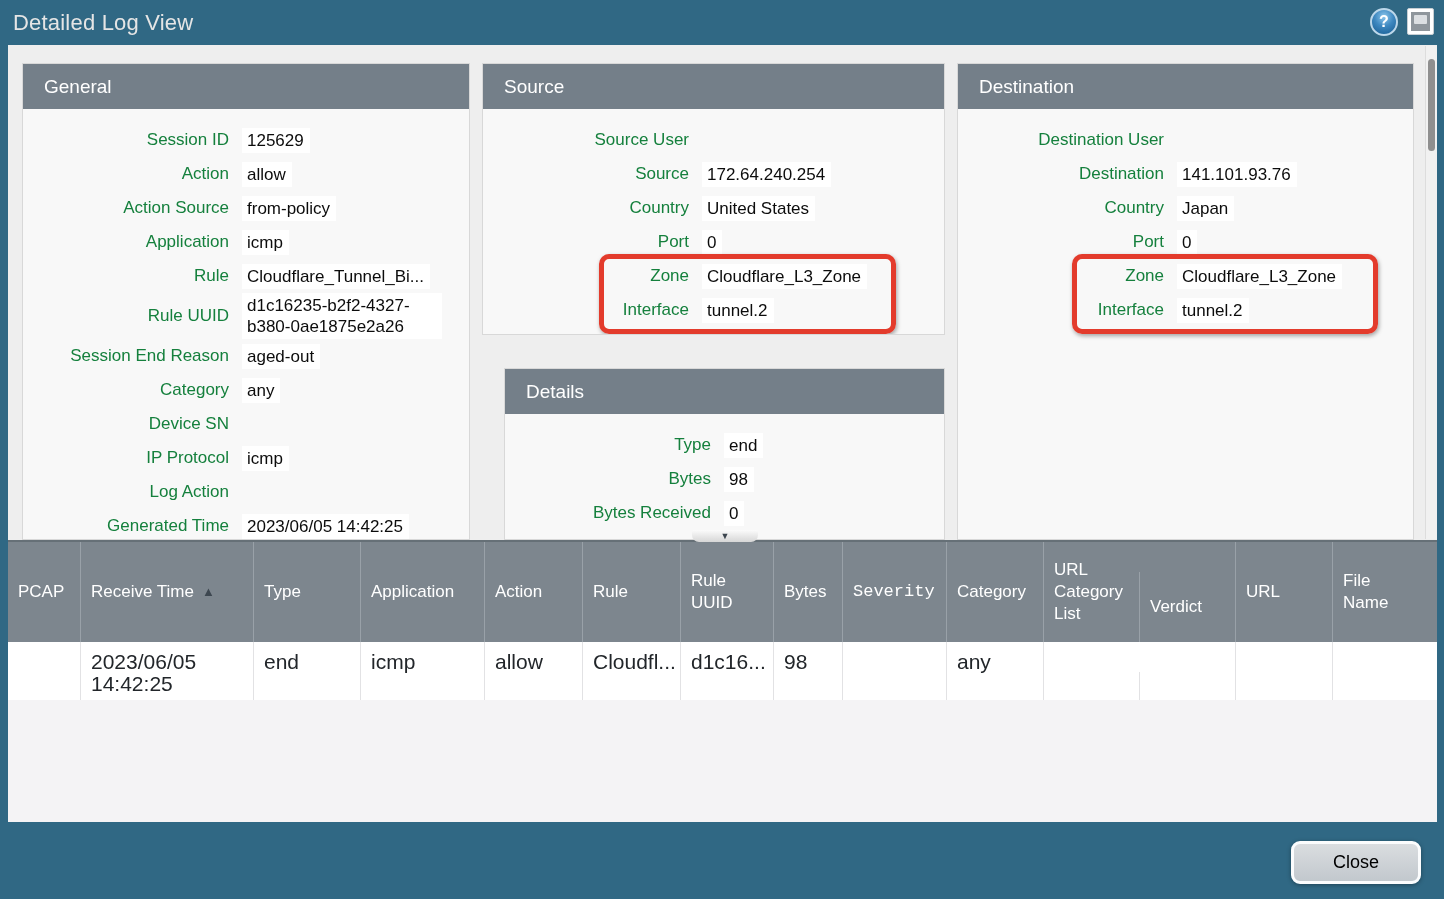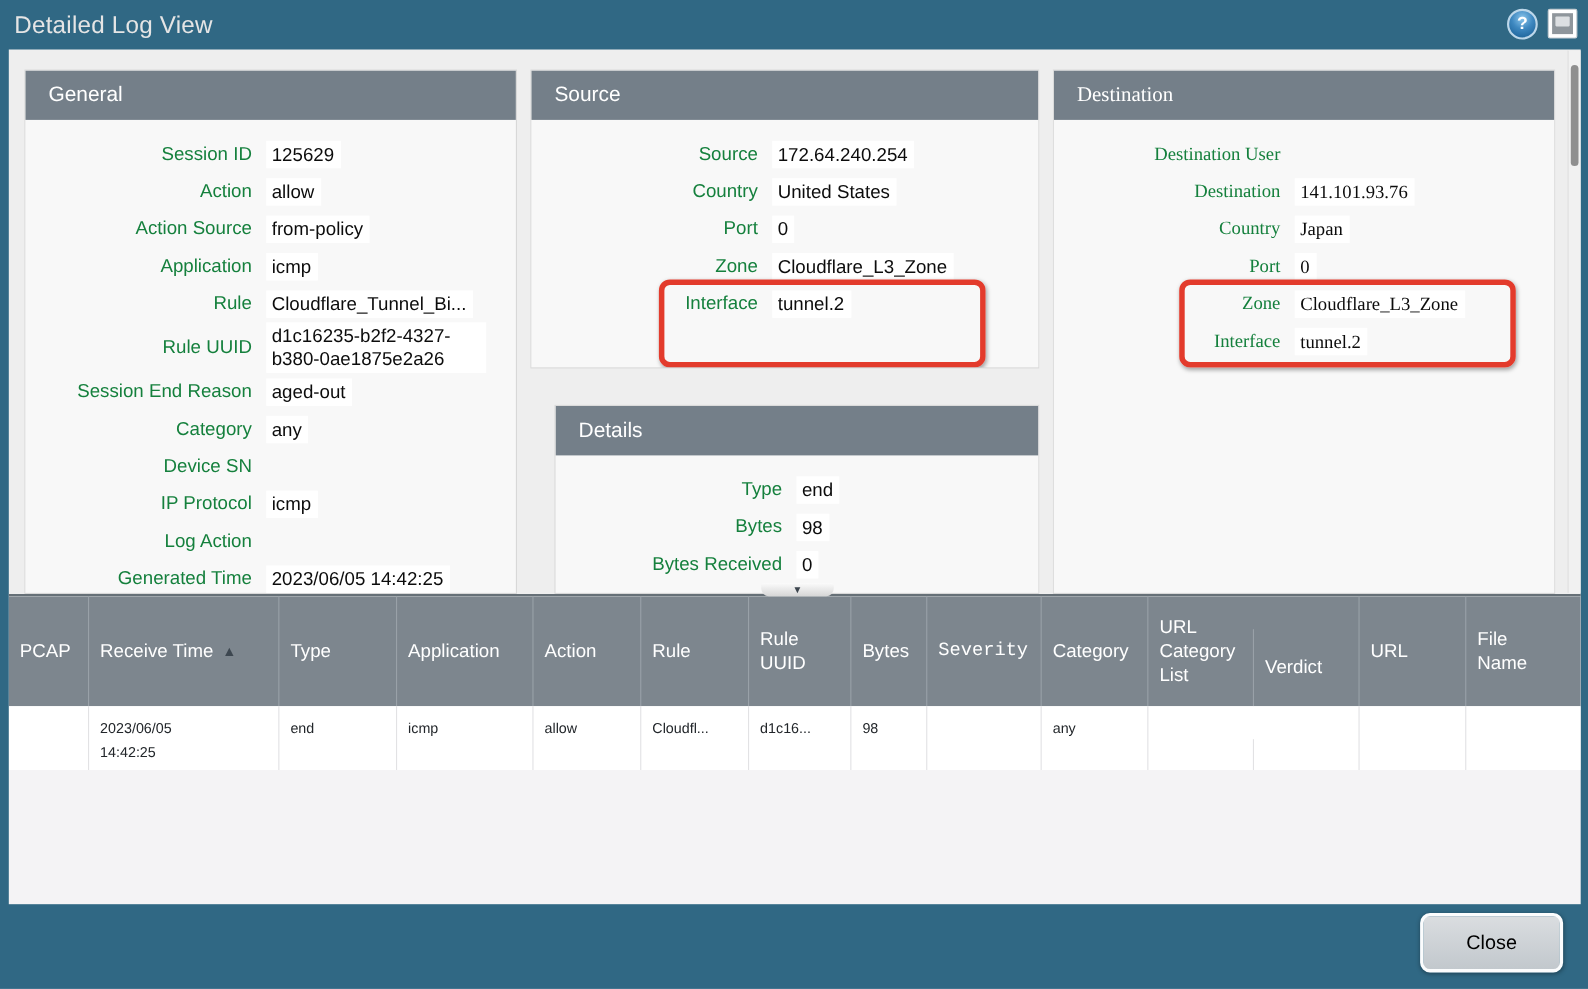--- a/index.html
+++ b/index.html
@@ -38,21 +38,21 @@
 
   
   .content {
     position: absolute; left: 8px; top: 45px; width: 1429px; height: 495px;
     background: #eeeeee; overflow: hidden;
   }
   .cols-wrap { display: flex; gap: 12px; padding: 18px 0 0 14px; }
   .col { display: flex; flex-direction: column; height: 477px; overflow: hidden; }
   .col1 { width: 448px; }
   .col2 { width: 463px; }
-  .col3 { width: 457px; font-family: Liberation Serif, serif; }
+  .col3 { width: 457px; }
 
   .panel {
     background: #f8f8f8; border: 1px solid #d8d8d8;
     display: flex; flex-direction: column; overflow: hidden; position: relative;
   }
   .panel-fill { flex: 1; }
   .panel-header {
     height: 45px; min-height: 45px; line-height: 45px;
     background: #747f89; color: #ffffff; font-size: 19px; padding-left: 21px;
   }
@@ -108,21 +108,21 @@
     display: flex; align-items: center; padding: 0 10px;
     color: #ffffff; font-size: 17px; line-height: 22px;
     border-left: 1px solid #99a1a8; cursor: pointer;
   }
   .thead > div:nth-of-type(1) { border-left: none; }
   .th-label { display: inline-block; }
   .sort { color: #3d4750; font-size: 13px; margin-left: 8px; }
 
   .trow { display: flex; background: #ffffff; height: 58px; min-height: 58px; cursor: pointer; }
   .td {
-    padding: 9px 10px 0; font-size: 13px; color: #22262a;
+    padding: 9px 10px 0; font-size: 21px; color: #22262a;
     border-left: 1px solid #e2e2e4; white-space: pre-line; line-height: 22px;
     overflow: hidden;
   }
   .trow > div:nth-of-type(1) { border-left: none; }
   .tfill { flex: 1; }
 
   
   .cols > div:nth-of-type(1)  { width: 72px;  min-width: 72px; }
   .cols > div:nth-of-type(2)  { width: 173px; min-width: 173px; }
   .cols > div:nth-of-type(3)  { width: 107px; min-width: 107px; }
@@ -134,21 +134,21 @@
   .cols > div:nth-of-type(9)  { width: 104px; min-width: 104px; font-family: Liberation Mono, monospace; }
   .cols > div:nth-of-type(10) { width: 97px;  min-width: 97px; }
   .cols > div:nth-of-type(11) { width: 96px;  min-width: 96px; }
   .cols > div:nth-of-type(12) { width: 96px;  min-width: 96px; margin-top: 30px; }
   .cols > div:nth-of-type(13) { width: 97px;  min-width: 97px; }
   .cols > div:nth-of-type(14) { flex: 1; }
   .cols > div:nth-of-type(14) .th-label { max-width: 64px; }
 
   
   .close-btn {
-    position: absolute; right: 23px; bottom: 15px; width: 130px; height: 54px;
+    position: absolute; right: 23px; bottom: 15px; width: 130px; height: 43px;
     border-radius: 9px; border: 3px solid #fbfcfd;
     background: linear-gradient(#dadde0, #c2c8cd);
     font-size: 18px; color: #000; font-family: inherit;
     box-shadow: 0 1px 4px rgba(0,0,0,.35); cursor: pointer;
   }
 </style>
 </head>
 <body>
 
 <div class="app">
@@ -230,20 +230,24 @@
               </div>
             </div>
         </section>
       </div>
 
       <div class="col col2">
         <section class="panel" style="height:272px; min-height:272px;">
           <div class="panel-header">Source</div>
           <div class="pbody">
 
+              <div class="prow">
+                <span class="plabel">Source User</span>
+                <span class="pval-wrap"><span class="pval"></span></span>
+              </div>
 
               <div class="prow">
                 <span class="plabel">Source</span>
                 <span class="pval-wrap"><span class="pval">172.64.240.254</span></span>
               </div>
 
               <div class="prow">
                 <span class="plabel">Country</span>
                 <span class="pval-wrap"><span class="pval">United States</span></span>
               </div>

